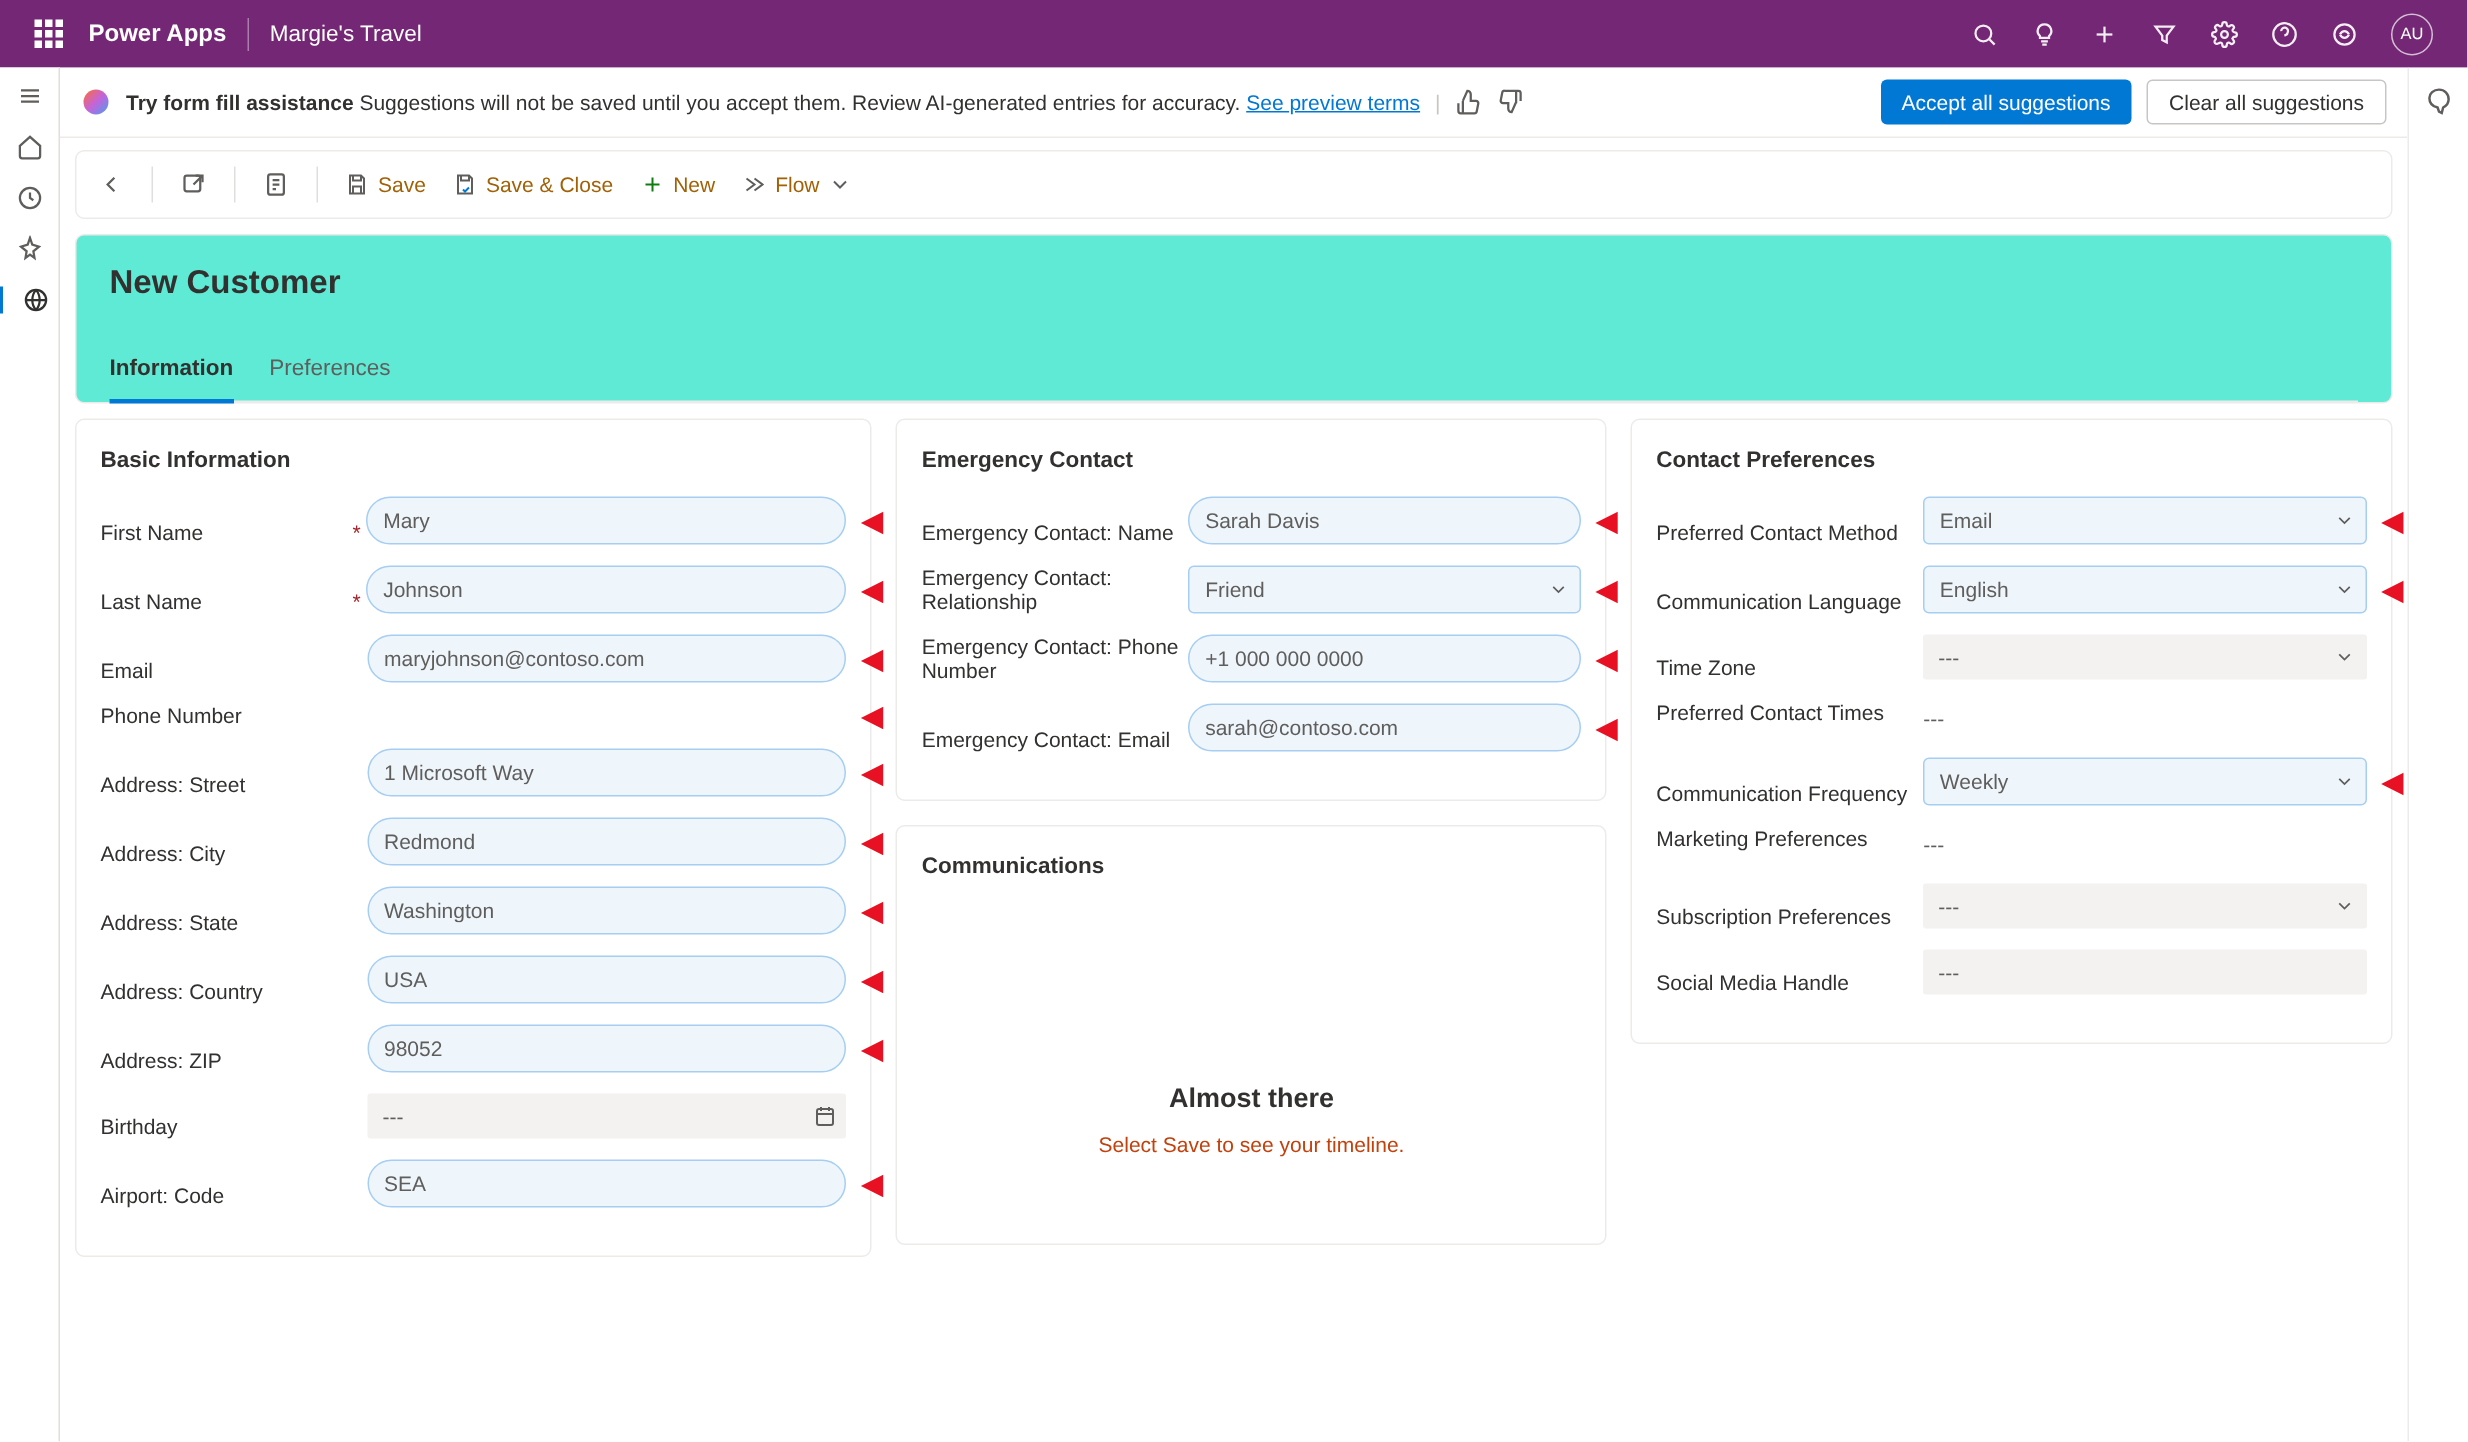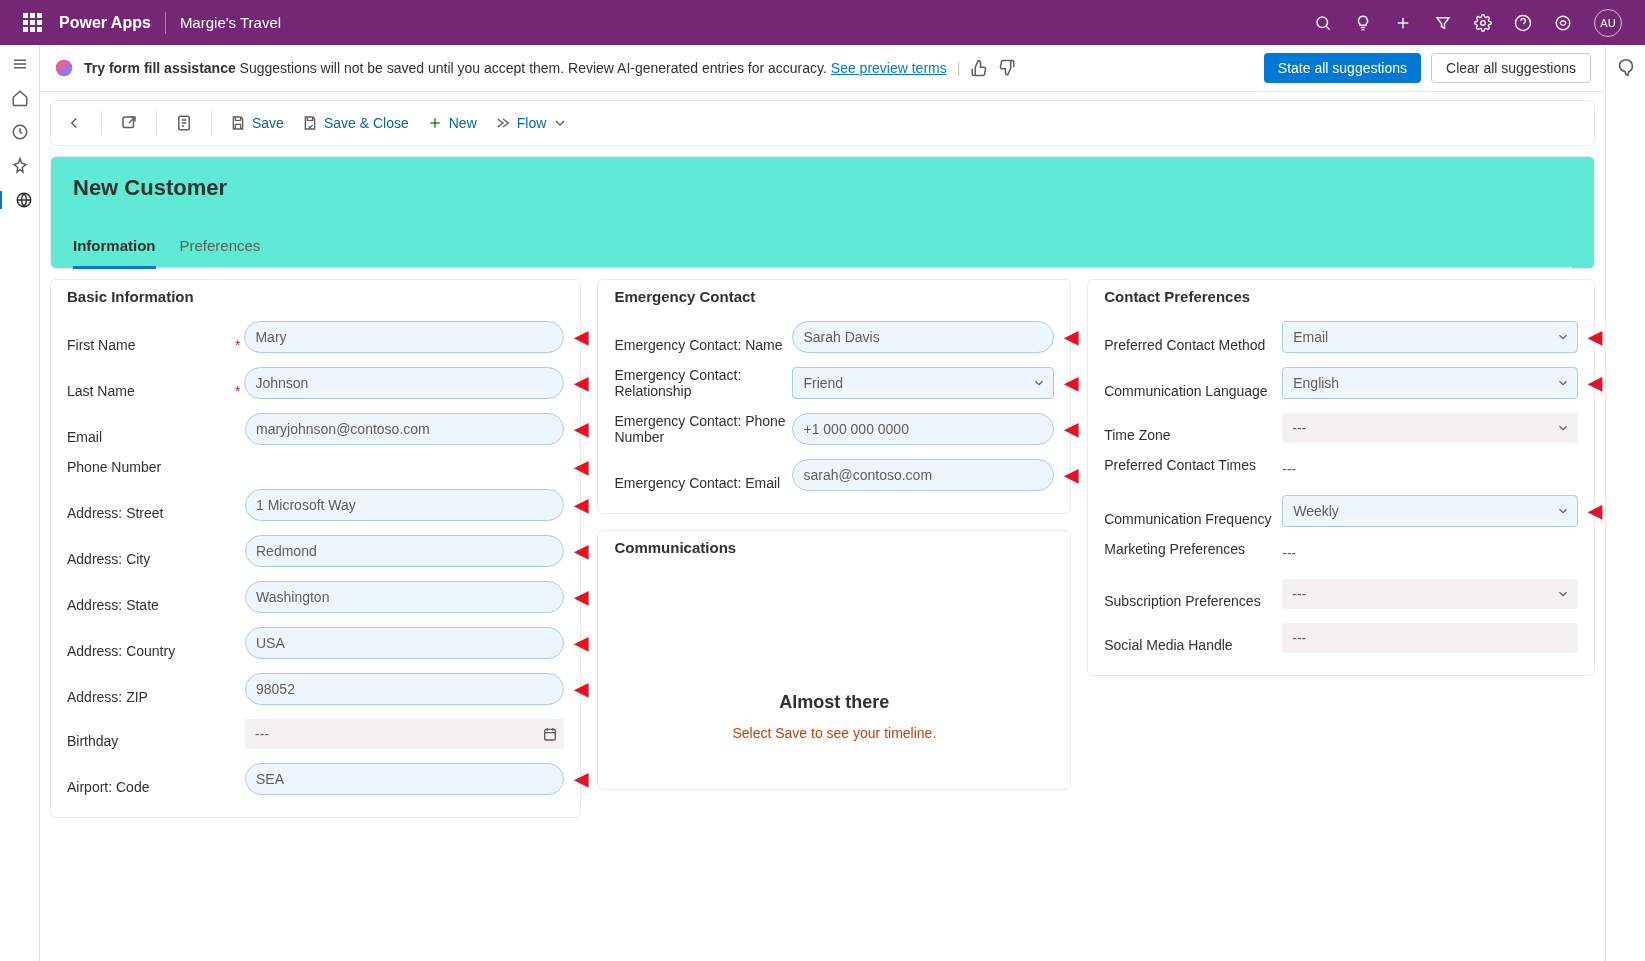--- a/index.html
+++ b/index.html
@@ -23,30 +23,30 @@
     .banner-text b{font-weight:600}
     .banner-text a{color:#0078d4}
     .thumb{cursor:pointer;color:#605e5c}
     .banner-right{margin-left:auto;display:flex;gap:10px;align-items:center}
     .btn-primary{background:#0078d4;color:#fff;border:none;padding:7px 14px;border-radius:4px;font-size:14px;cursor:pointer}
     .btn-default{background:#fff;color:#323130;border:1px solid #c8c6c4;padding:6px 14px;border-radius:4px;font-size:14px;cursor:pointer}
     .rightrail{width:40px;display:flex;flex-direction:column;align-items:center;padding-top:12px;border-left:1px solid #edebe9;background:#fff}
     .content-wrap{display:flex;flex:1;overflow:hidden}
     .content{flex:1;overflow:auto;padding:0}
     .cmdbar{background:#fff;margin:8px 10px 0;border:1px solid #edebe9;border-radius:6px;padding:10px 14px;display:flex;align-items:center;gap:18px}
-    .cmd{display:flex;align-items:center;gap:6px;cursor:pointer;color:#0369a1;font-size:14px}
+    .cmd{display:flex;align-items:center;gap:6px;cursor:pointer;color:#a16207;font-size:14px}
     .cmd svg{width:16px;height:16px}
     .vsep{width:1px;height:24px;background:#e1dfdd}
     .page{background:#5eead4;margin:10px;border:1px solid #edebe9;border-radius:6px;padding:18px 22px 0}
     .page-title{font-size:22px;font-weight:600;margin-bottom:30px}
     .tabs{display:flex;gap:24px;border-bottom:1px solid #edebe9}
     .tab{padding:6px 0 12px;cursor:pointer;font-size:15px;color:#605e5c}
     .tab.active{color:#323130;font-weight:600;border-bottom:3px solid #0078d4;margin-bottom:-2px}
     .form-area{display:flex;gap:16px;margin:10px;align-items:flex-start}
-    .card{background:#fff;border:1px solid #edebe9;border-radius:6px;padding:8px 16px;flex:1}
+    .card{background:#fff;border:1px solid #edebe9;border-radius:6px;padding:18px 16px;flex:1}
     .card h3{font-size:15px;font-weight:600;margin-bottom:16px}
     .col-stack{display:flex;flex-direction:column;gap:16px;flex:1}
     .frow{display:flex;align-items:flex-end;margin-bottom:14px;position:relative}
     .flabel{width:178px;font-size:14px;color:#323130;padding-right:4px}
     .req{color:#a4262c;margin-right:4px;margin-left:-10px}
     .finput{flex:1;position:relative}
     .sug{width:100%;background:#eef6fc;border:1px solid #a6cef2;border-radius:16px;padding:7px 10px;color:#605e5c;font-size:14px}
     .sug-sel{width:100%;background:#eef6fc;border:1px solid #a6cef2;border-radius:4px;padding:7px 28px 7px 10px;color:#605e5c;font-size:14px;position:relative}
     .plain-sel{width:100%;background:#f3f2f1;border:none;border-radius:2px;padding:7px 28px 7px 10px;color:#605e5c;font-size:14px;position:relative}
     .plain{width:100%;background:#f3f2f1;border:none;border-radius:2px;padding:7px 10px;color:#605e5c;font-size:14px}
@@ -152,21 +152,21 @@
           <b>Try form fill assistance</b><span> Suggestions will not be saved until you accept them. Review AI-generated entries for accuracy. </span><a href="#">See preview terms</a>
         </div>
         <span style="color:#c8c6c4">|</span>
         <svg class="thumb" width="18" height="18" viewBox="0 0 24 24" fill="none" stroke="currentColor" stroke-width="2">
             <path d="M7 22V11M3 13v7a2 2 0 002 2h12.3a2 2 0 002-1.6l1.4-7a2 2 0 00-2-2.4H14V5a3 3 0 00-3-3l-4 9"></path>
           </svg>
         <svg class="thumb" width="18" height="18" viewBox="0 0 24 24" fill="none" stroke="currentColor" stroke-width="2">
             <path d="M17 2v11M21 11V4a2 2 0 00-2-2H6.7a2 2 0 00-2 1.6l-1.4 7a2 2 0 002 2.4H10v5a3 3 0 003 3l4-9"></path>
           </svg>
         <div class="banner-right">
-          <button class="btn-primary">State all suggestions</button>
+          <button class="btn-primary">Accept all suggestions</button>
           <button class="btn-default">Clear all suggestions</button>
         </div>
       </div>
 
       <div class="cmdbar">
         <svg class="rail-icon" viewBox="0 0 24 24" stroke="#605e5c" stroke-width="2" fill="none">
             <path d="M15 18l-6-6 6-6"></path>
           </svg>
         <div class="vsep"></div>
         <svg class="rail-icon" viewBox="0 0 24 24" stroke="#605e5c" stroke-width="2" fill="none">

